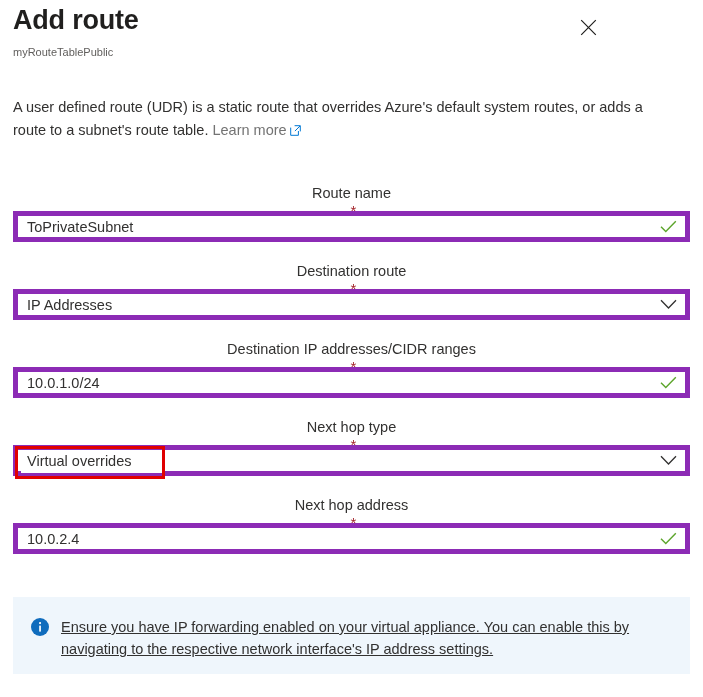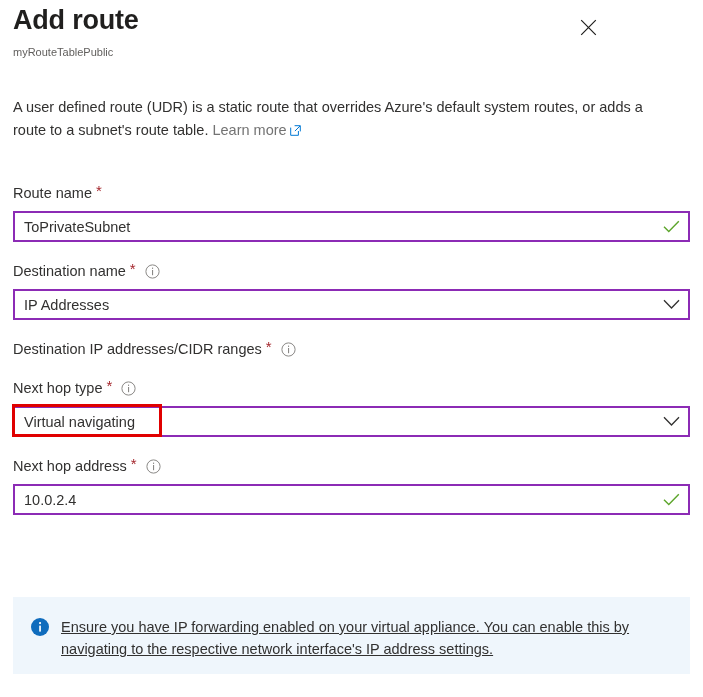--- a/index.html
+++ b/index.html
@@ -93,22 +93,24 @@
     left: 13px;
     top: 183px;
     width: 677px;
   }
   .field { margin-bottom: 19px; }
   .field-label {
     font-size: 14.5px;
     line-height: 20px;
     color: #323130;
     display: flex;
+    align-items: center;
     margin-bottom: 8px;
     height: 20px;
+    flex-direction: column;
   }
   .required-star {
     color: #a4262c;
     margin-left: 4px;
     font-size: 15px;
     line-height: 14px;
     position: relative;
     top: 1px;
   }
   .info-icon {
@@ -116,21 +118,21 @@
     display: inline-flex;
     align-items: center;
     cursor: pointer;
   }
   .info-icon svg { display: block; }
 
   .control {
     position: relative;
     width: 677px;
     height: 31px;
-    border: 2px solid #15803d;
+    border: 5px solid #15803d;
     border-color: #8c2bb5;
     background: #ffffff;
     display: flex;
     align-items: center;
   }
   .control .value {
     font-size: 14.5px;
     line-height: 20px;
     color: #323130;
     padding-left: 9px;
@@ -237,21 +239,21 @@
         <span class="trailing check-icon">
           <svg width="17" height="13" viewBox="0 0 17 13" aria-hidden="true">
             <path d="M1 6.8 L5.8 11.6 L15.8 1.2" stroke="#5ca52b" stroke-width="1.4" fill="none"></path>
           </svg>
         </span>
       </div>
     </div>
 
     <div class="field">
       <div class="field-label">
-        <span>Destination name</span>
+        <span>Destination route</span>
         <span class="required-star">*</span>
         <span class="info-icon">
           <svg width="15" height="15" viewBox="0 0 15 15" aria-hidden="true">
             <circle cx="7.5" cy="7.5" r="6.6" stroke="#8a8886" stroke-width="1" fill="none"></circle>
             <rect x="7.0" y="6.0" width="1.1" height="5.2" fill="#8a8886"></rect>
             <rect x="7.0" y="3.6" width="1.1" height="1.3" fill="#8a8886"></rect>
           </svg>
         </span>
       </div>
       <div class="control">
@@ -269,37 +271,45 @@
         <span>Destination IP addresses/CIDR ranges</span>
         <span class="required-star">*</span>
         <span class="info-icon">
           <svg width="15" height="15" viewBox="0 0 15 15" aria-hidden="true">
             <circle cx="7.5" cy="7.5" r="6.6" stroke="#8a8886" stroke-width="1" fill="none"></circle>
             <rect x="7.0" y="6.0" width="1.1" height="5.2" fill="#8a8886"></rect>
             <rect x="7.0" y="3.6" width="1.1" height="1.3" fill="#8a8886"></rect>
           </svg>
         </span>
       </div>
+      <div class="control">
+        <span class="value">10.0.1.0/24</span>
+        <span class="trailing check-icon">
+          <svg width="17" height="13" viewBox="0 0 17 13" aria-hidden="true">
+            <path d="M1 6.8 L5.8 11.6 L15.8 1.2" stroke="#5ca52b" stroke-width="1.4" fill="none"></path>
+          </svg>
+        </span>
+      </div>
     </div>
 
     <div class="field">
       <div class="field-label">
         <span>Next hop type</span>
         <span class="required-star">*</span>
         <span class="info-icon">
           <svg width="15" height="15" viewBox="0 0 15 15" aria-hidden="true">
             <circle cx="7.5" cy="7.5" r="6.6" stroke="#8a8886" stroke-width="1" fill="none"></circle>
             <rect x="7.0" y="6.0" width="1.1" height="5.2" fill="#8a8886"></rect>
             <rect x="7.0" y="3.6" width="1.1" height="1.3" fill="#8a8886"></rect>
           </svg>
         </span>
       </div>
       <div class="control">
         <span class="annotate-box"></span>
-        <span class="value" style="position:relative;z-index:4;">Virtual navigating</span>
+        <span class="value" style="position:relative;z-index:4;">Virtual overrides</span>
         <span class="trailing chev-icon">
           <svg width="17" height="11" viewBox="0 0 17 11" aria-hidden="true">
             <path d="M1 1.2 L8.5 9 L16 1.2" stroke="#323130" stroke-width="1.3" fill="none"></path>
           </svg>
         </span>
       </div>
     </div>
 
     <div class="field">
       <div class="field-label">

